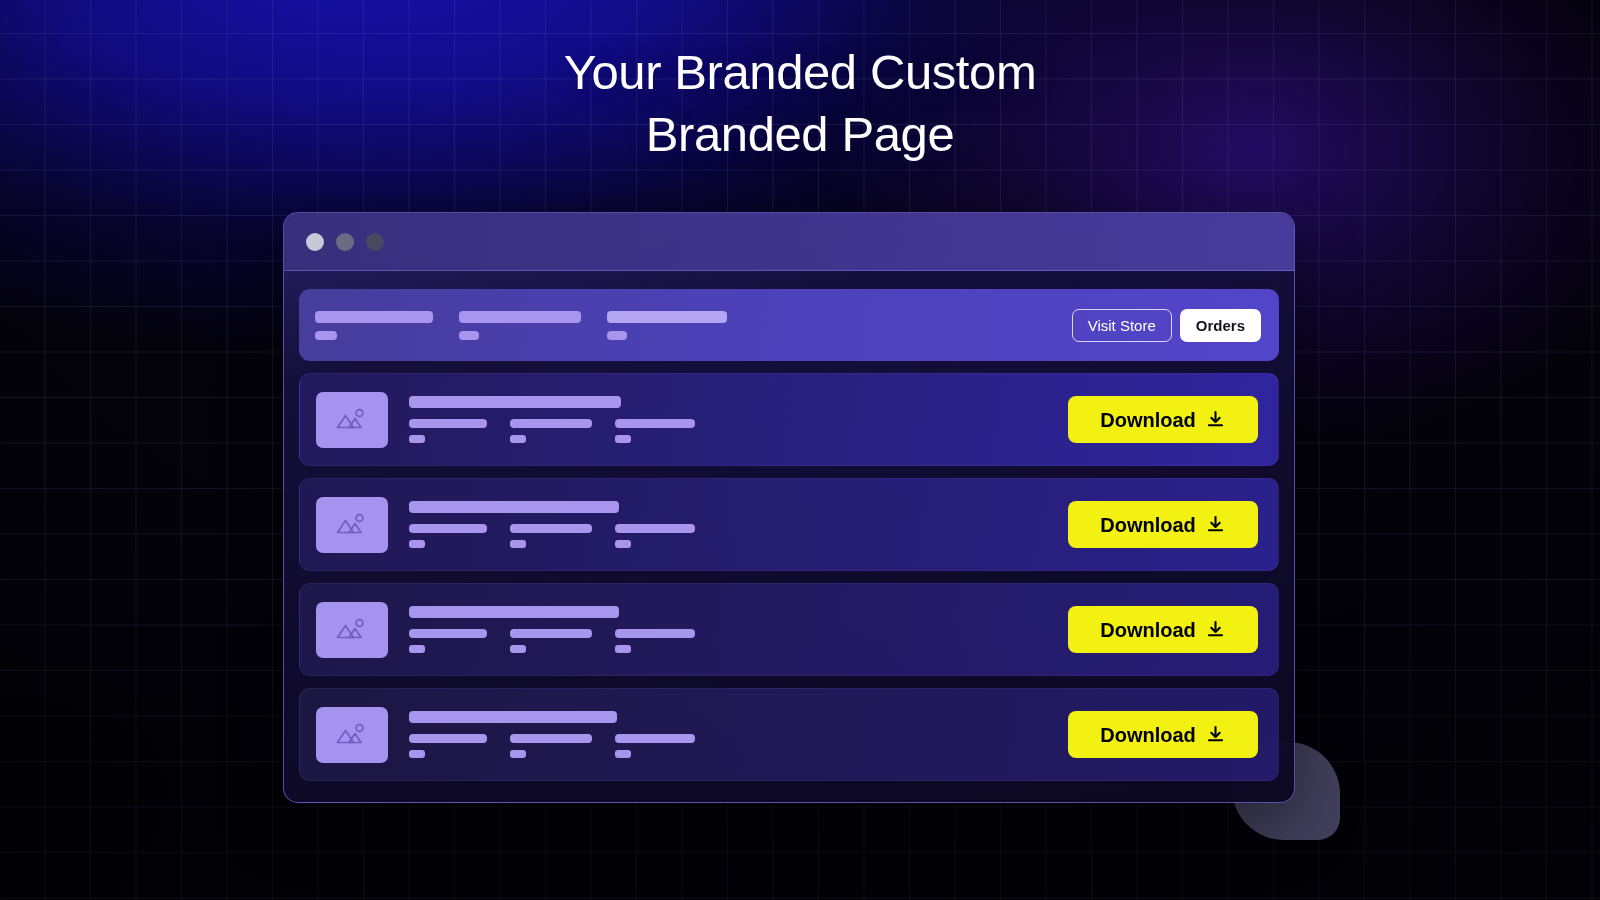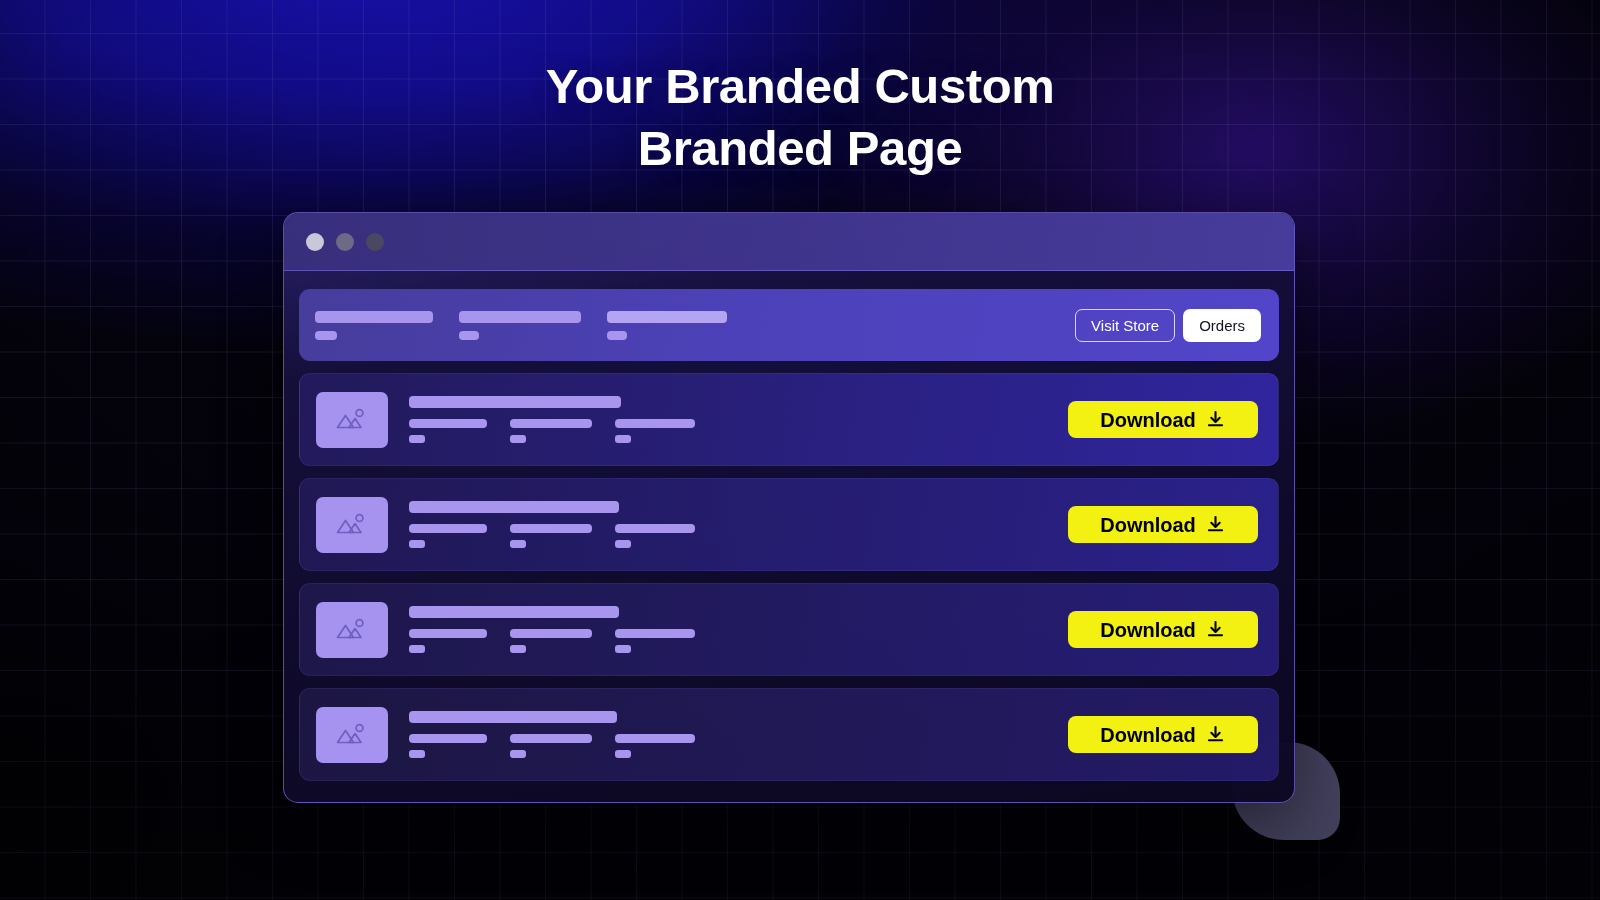--- a/index.html
+++ b/index.html
@@ -42,23 +42,23 @@
     background-size:45.5px 45.5px;
     background-position:-1px 33px;
   }
   .bg-grid-fade{
     position:absolute; inset:0;
     background:radial-gradient(80% 70% at 46% 26%, rgba(0,0,0,0) 0%, rgba(0,0,0,0.18) 60%, rgba(0,0,0,0.45) 100%);
   }
 
   
   .headline{
-    position:absolute; left:0; right:0; top:56px;
+    position:absolute; left:0; right:0; top:42px;
     text-align:center; color:#ffffff;
-    font-size:49px; font-weight:bold; line-height:1.26;
+    font-size:49px; font-weight:normal; line-height:1.26;
     letter-spacing:-0.4px;
     text-shadow:0 2px 22px rgba(10,6,70,0.45);
     z-index:5;
   }
   .headline .ln{ display:block; }
 
   
   .swoosh{
     position:absolute; left:1232px; top:742px; width:108px; height:98px;
     background:#474563;
@@ -115,21 +115,21 @@
     border:1.3px solid rgba(231,226,255,0.92);
     color:#ffffff; background:transparent;
     border-radius:7px; padding:8px 15px;
     font-size:15px; font-weight:normal; line-height:1;
     font-family:"Liberation Sans", sans-serif;
     cursor:pointer; white-space:nowrap;
   }
   .btn-white{
     background:#ffffff; color:#15121e; border:none;
     border-radius:7px; padding:9px 16px;
-    font-size:15px; line-height:1; font-weight:normal;
+    font-size:15px; line-height:1; font-weight:bold;
     font-family:"Liberation Sans", sans-serif;
     cursor:pointer; white-space:nowrap;
   }
 
   
   .rows{ display:flex; flex-direction:column; gap:12px; }
   .prow{
     height:93px; border-radius:11px;
     display:flex; align-items:center; padding:0 20px 0 16px; gap:16px;
     border:1px solid rgba(150,136,236,0.10);
@@ -153,21 +153,21 @@
   .meta-top{ height:9px; background:#a896ee; border-radius:4px; }
   .meta-bot{ height:8px; width:16px; background:#a896ee; border-radius:3px; }
   .meta-col.c1 .meta-top{ width:78px; }
   .meta-col.c2 .meta-top{ width:82px; }
   .meta-col.c3 .meta-top{ width:80px; }
 
   .btn-download{
     flex:0 0 auto;
     background:#f2f112; color:#000000;
     border:none; border-radius:8px;
-    height:37px; padding:0 18px;
+    height:47px; padding:0 18px;
     display:flex; align-items:center; gap:9px;
     font-size:20px; font-weight:bold; line-height:1;
     font-family:"Liberation Sans", sans-serif;
     cursor:pointer; white-space:nowrap;
     min-width:190px; justify-content:center;
   }
   .btn-download svg{ display:block; flex:0 0 auto; }
 </style>
 </head>
 <body>

